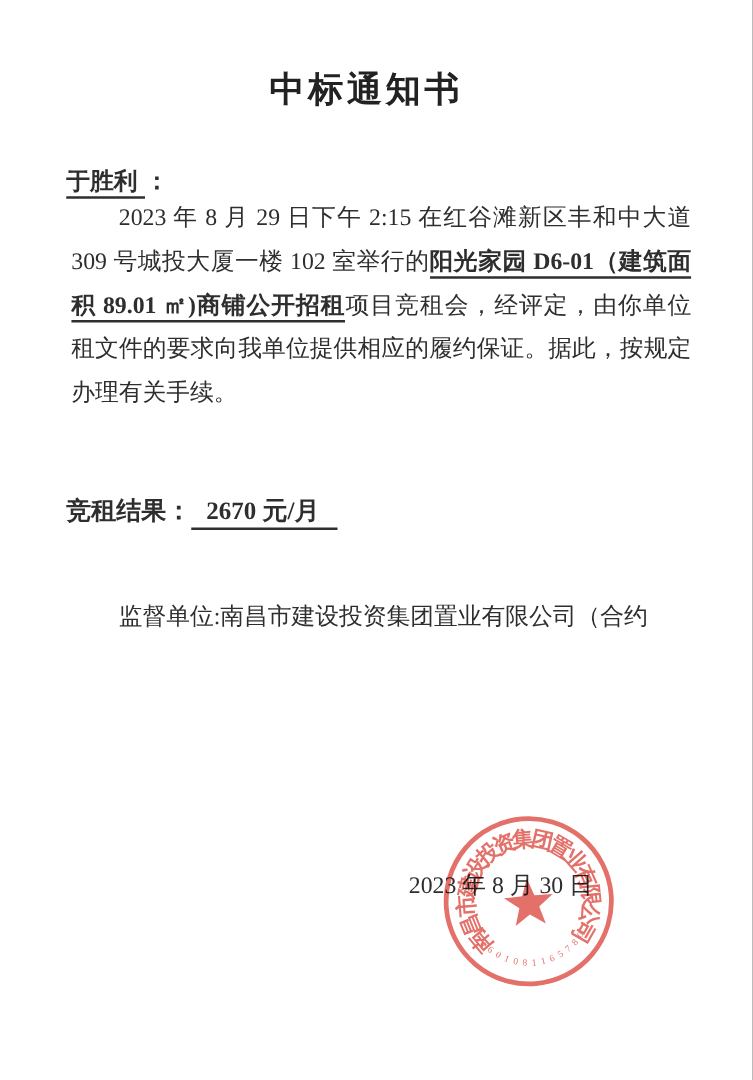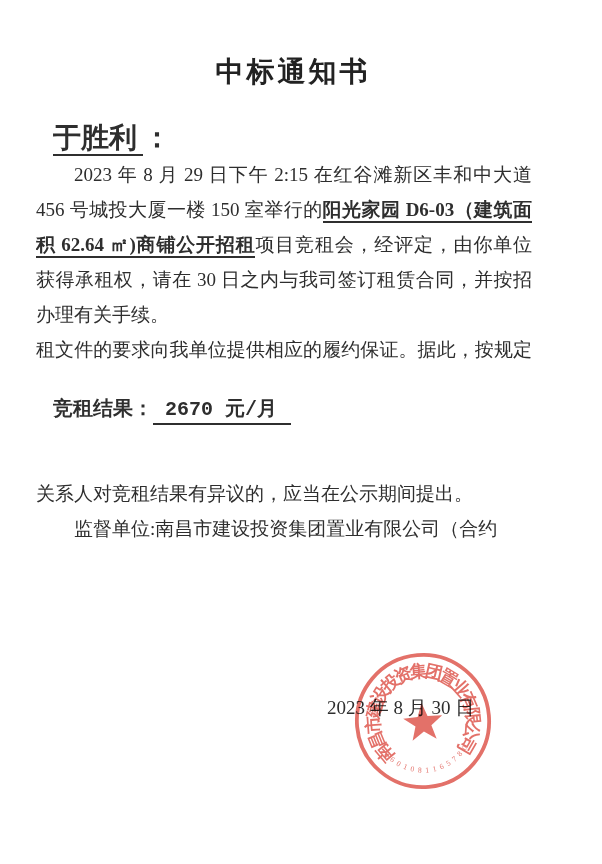--- a/index.html
+++ b/index.html
@@ -17,32 +17,32 @@
     position: absolute;
     top: 34px; left: 0; right: 16px;
     text-align: center;
     font-size: 28px;
     font-weight: bold;
     letter-spacing: 3px;
     color: #222;
   }
   .salutation {
     position: absolute;
-    top: 119px; left: 53px;
-    font-size: 28px;
+    top: 132px; left: 53px;
+    font-size: 19px;
     font-weight: bold;
     white-space: nowrap;
   }
   .salutation .name {
     border-bottom: 2px solid #2f2f2f;
     padding: 0 6px 1px 0;
   }
   .bodytext {
     position: absolute;
-    left: 36px;
+    left: 57px;
     width: 496px;
     font-size: 19px;
     line-height: 35px;
   }
   .p1 { top: 157px; }
   .p2 { top: 476px; }
   .line {
     height: 35px;
     overflow: hidden;
     text-align: justify;
@@ -57,21 +57,20 @@
     font-weight: bold;
     border-bottom: 2px solid #2f2f2f;
     padding-bottom: 1px;
   }
   .result {
     position: absolute;
     top: 395px; left: 53px;
     font-size: 20px;
     font-weight: bold;
     white-space: nowrap;
-    font-family: Liberation Mono, monospace;
   }
   .result .value {
     border-bottom: 2px solid #2f2f2f;
     padding: 0 14px 2px 12px;
   }
   .footer-lessor {
     position: absolute;
     top: 685px; left: 178px;
     font-size: 19px;
     white-space: nowrap;
@@ -103,33 +102,31 @@
 <div class="page">
 
   <h1 class="title">中标通知书</h1>
 
   <div class="salutation">
     <span class="name">于胜利</span><span>：</span>
   </div>
 
   <div class="bodytext p1">
     <div class="line indent"><span>2023 年 8 月 29 日下午 2:15 在红谷滩新区丰和中大道</span></div>
-    <div class="line"><span>456 号城投大厦一楼 150 室举行的</span><span class="bu">阳光家园 D6-03（建筑面</span></div>
-    <div class="line"><span class="bu">积 62.64 ㎡)商铺公开招租</span><span>项目竞租会，经评定，由你单位</span></div>
-    <div class="line"><span>获得承租权，请在 30 日之内与我司签订租赁合同，并按招</span></div>
+    <div class="line"><span>309 号城投大厦一楼 102 室举行的</span><span class="bu">阳光家园 D6-01（建筑面</span></div>
+    <div class="line"><span class="bu">积 89.01 ㎡)商铺公开招租</span><span>项目竞租会，经评定，由你单位</span></div>
+    <div class="line"><span>租文件的要求向我单位提供相应的履约保证。据此，按规定</span></div>
     <div class="line last"><span>办理有关手续。</span></div>
-    <div class="line"><span>租文件的要求向我单位提供相应的履约保证。据此，按规定</span></div>
   </div>
 
   <div class="result">
     <span>竞租结果：</span><span class="value">2670 元/月</span>
   </div>
 
   <div class="bodytext p2">
-    <div class="line last"><span>关系人对竞租结果有异议的，应当在公示期间提出。</span></div>
     <div class="line plain indent"><span>监督单位:南昌市建设投资集团置业有限公司（合约部）</span></div>
   </div>
 
   <div class="footer-date">2023 年 8 月 30 日</div>
 
   <svg class="seal" viewBox="0 0 200 200" xmlns="http://www.w3.org/2000/svg">
     <circle id="seal-circle" cx="100" cy="100" r="87" fill="none" stroke-width="5" stroke="#dd5148"></circle>
     <polygon id="seal-star" points="100,76 106.5,94.1 125.7,94.7 110.5,106.4 115.9,124.8 100,114 84.1,124.8 89.5,106.4 74.3,94.7 93.5,94.1" fill="#dd5148"></polygon>
     <g id="seal-ring-text">
         <text x="100" y="42" class="ringchar" fill="#dd5148" transform="rotate(-125 100 100)">南</text>

